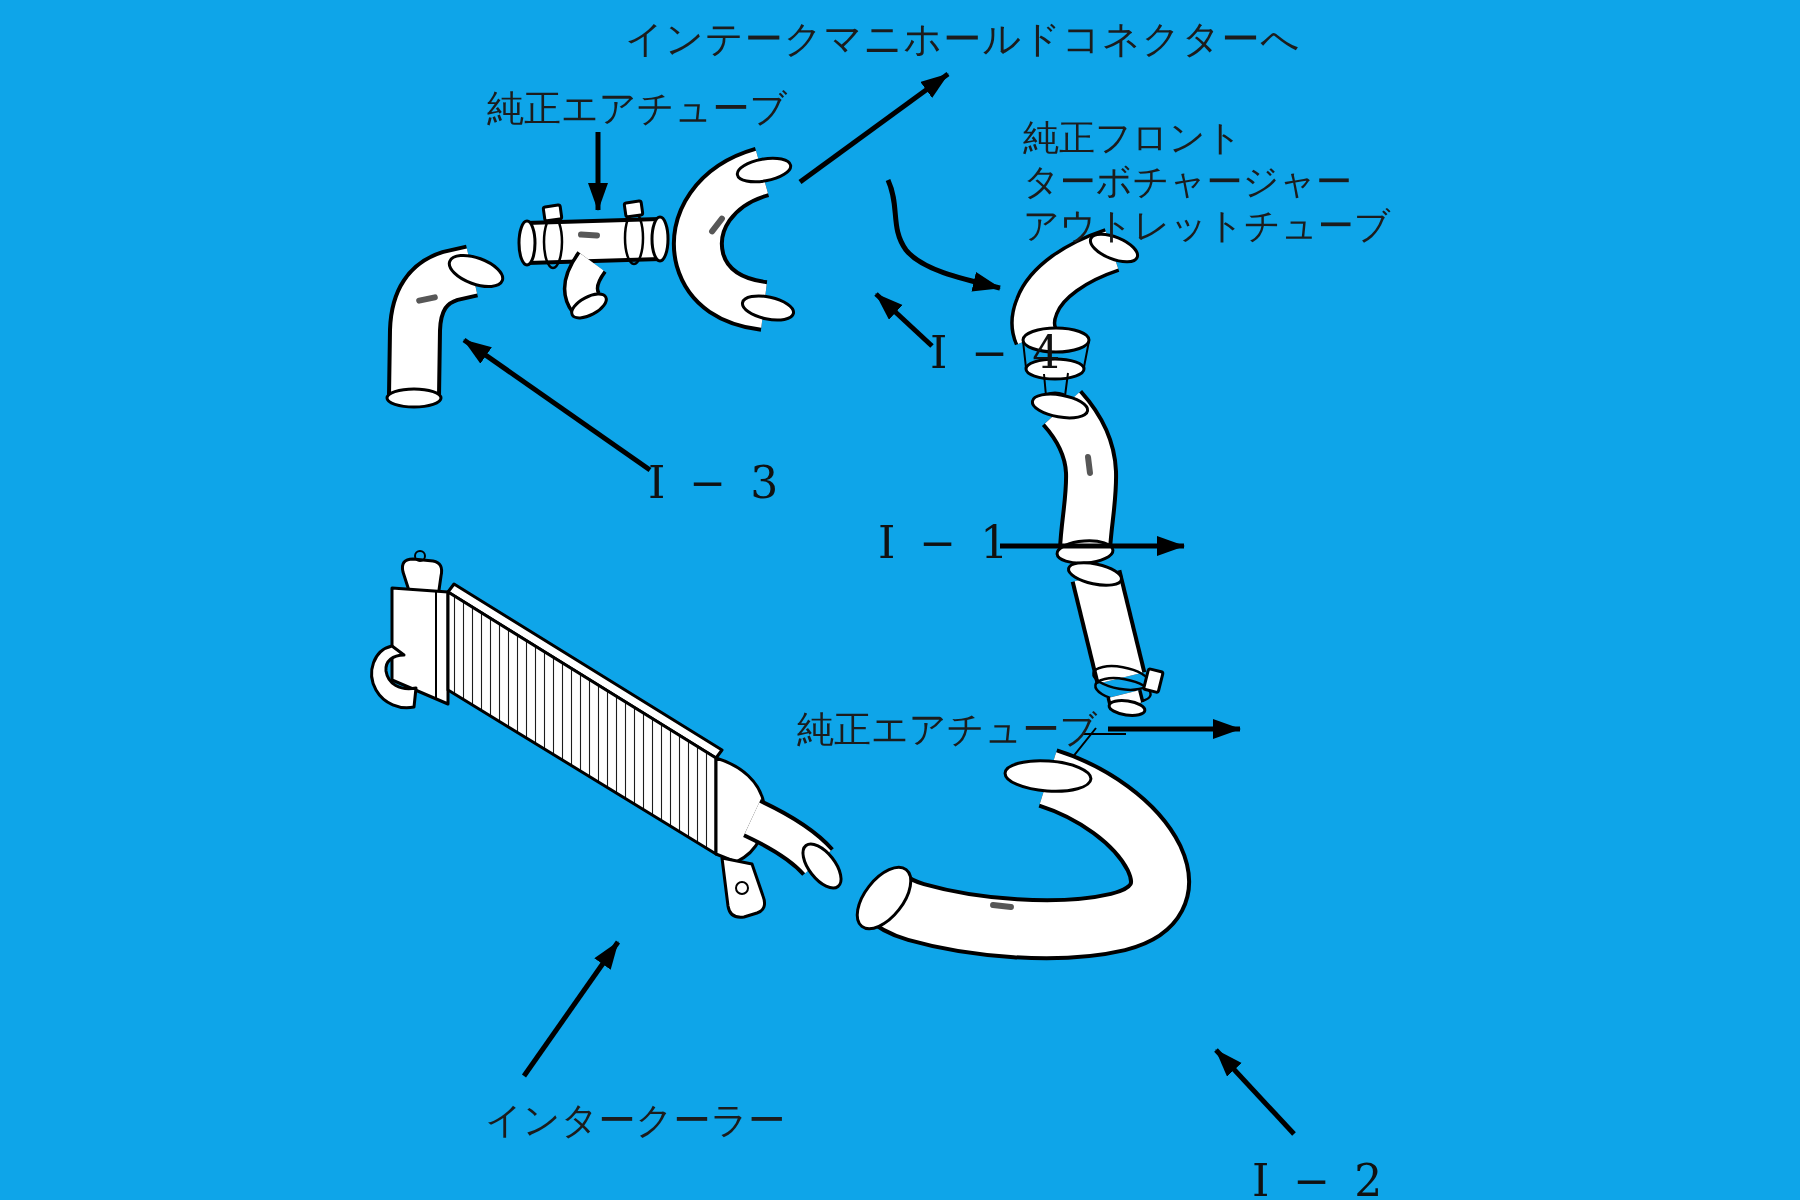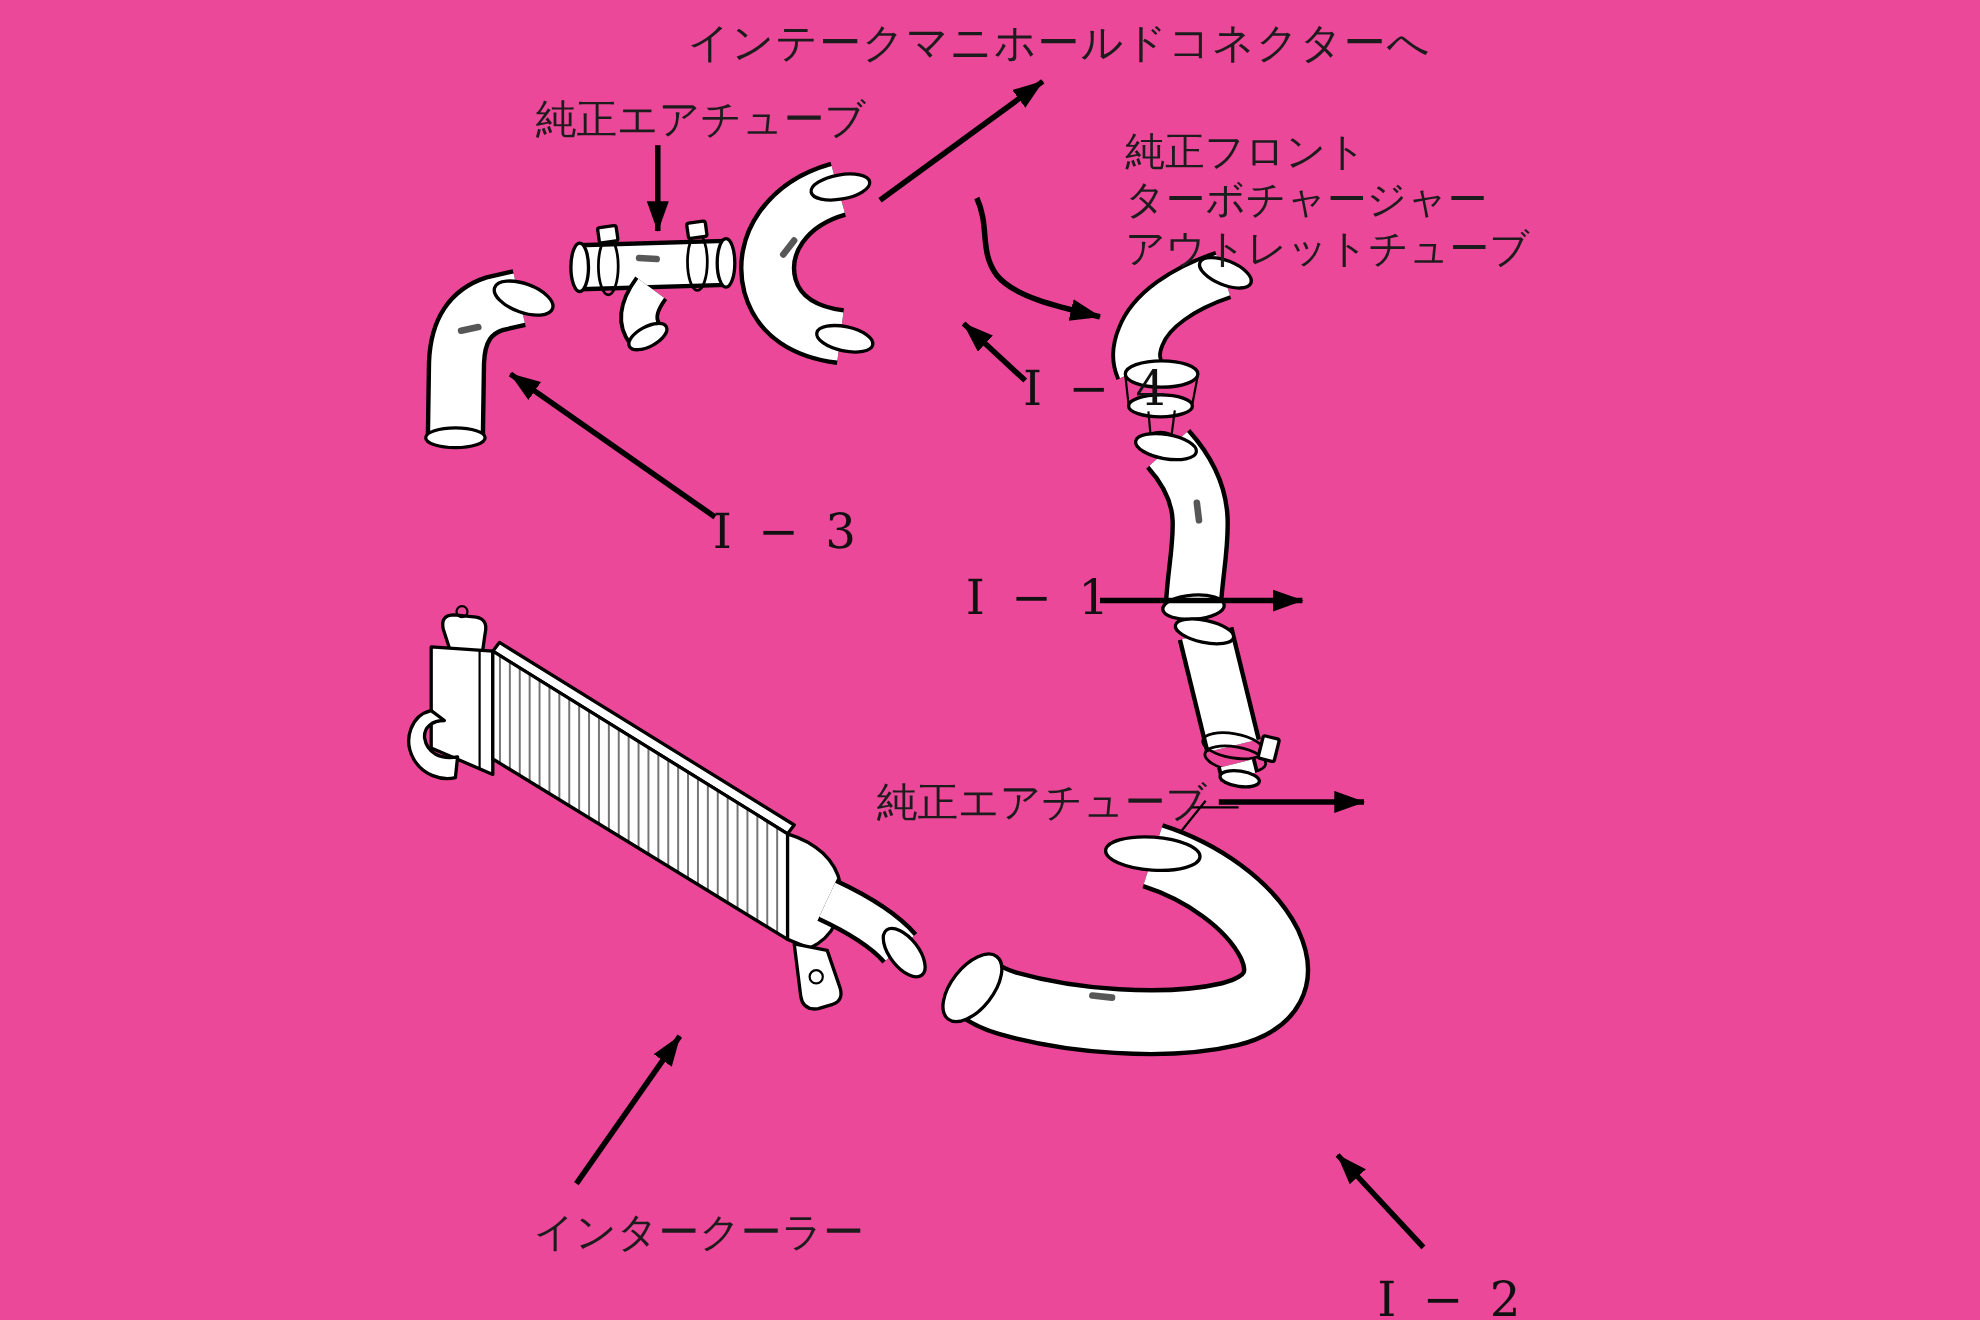--- a/index.html
+++ b/index.html
@@ -1,16 +1,16 @@
 <!DOCTYPE html>
 <html><head>
 <meta charset="utf-8">
 <style>
   html,body{margin:0;padding:0;background:#ffffff;}
-  .stage{position:relative;width:1800px;height:1200px;background:#ec4899;overflow:hidden;}
+  .stage{position:relative;width:1800px;height:1200px;background:#0ea5e9;overflow:hidden;}
   svg{display:block;}
   .jp{font-family:"Liberation Serif","DejaVu Serif",serif;fill:#1c1c1c;}
   .pid{font-family:"DejaVu Serif","Liberation Serif",serif;fill:#111;letter-spacing:5px;}
   .outline{fill:#ffffff;stroke:#000;stroke-width:3;stroke-linejoin:round;}
   .thin{fill:none;stroke:#000;stroke-width:2;}
   .tube-o{fill:none;stroke:#000;stroke-linecap:butt;stroke-linejoin:round;}
   .tube-i{fill:none;stroke:#fff;stroke-linecap:butt;stroke-linejoin:round;}
   .mouth{fill:#ffffff;stroke:#000;stroke-width:3;}
   .band{fill:none;stroke:#000;stroke-width:2.5;}
   .arrow{fill:none;stroke:#000;stroke-width:5;}

